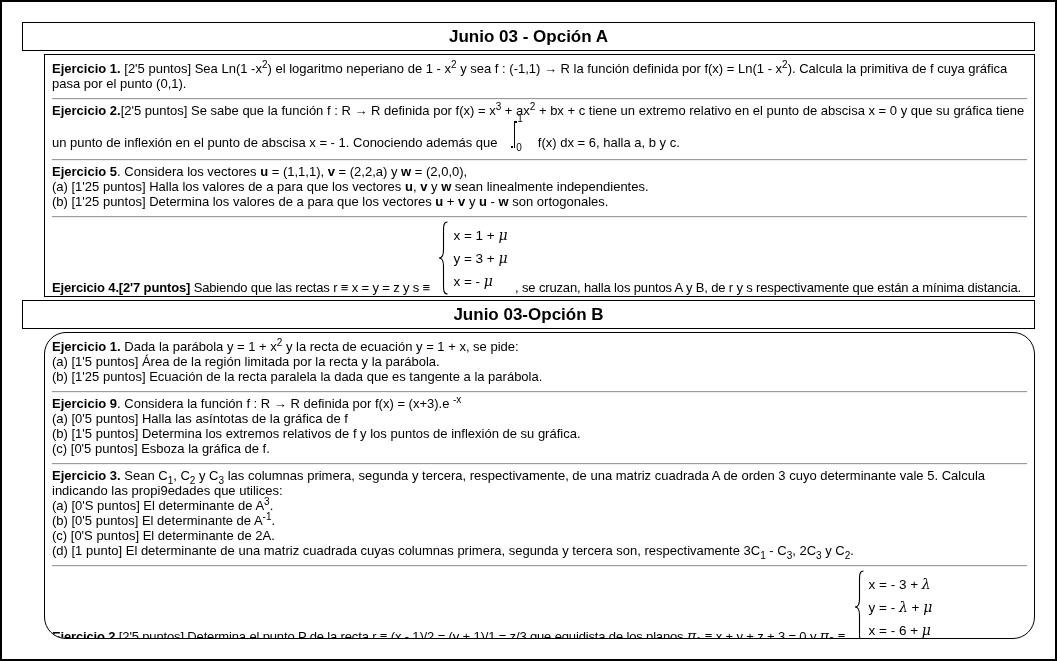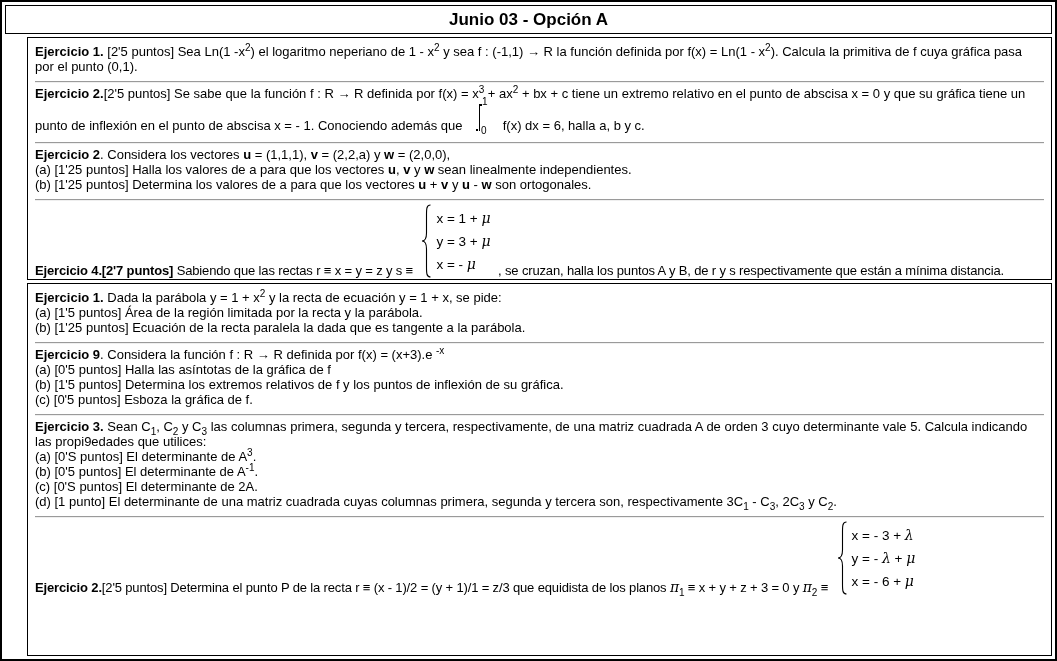--- a/index.html
+++ b/index.html
@@ -1,23 +1,23 @@
 <!DOCTYPE html>
 <html><head>
 <meta charset="utf-8">
 <style>
   * { box-sizing: border-box; margin: 0; padding: 0; }
   html,body { background:#fff; }
   body { font-family:"Liberation Sans", sans-serif; color:#000; }
-  .page { width:1057px; height:661px; border:2px solid #000; padding:3px; display:flex; flex-direction:column; gap:3px; background:#fff; }
+  .page { width:1057px; height:661px; border:2px solid #000; padding:20px; display:flex; flex-direction:column; gap:3px; background:#fff; }
   .cell { border:1px solid #000; background:#fff; }
   .title-cell { flex:0 0 auto; text-align:center; font-size:17px; line-height:19px; font-weight:bold; padding:4px 0; }
   .body-cell { padding:3px 7px; font-size:13px; line-height:15px; overflow:hidden;margin-left:22px; }
   .body-a { flex:0 0 243px; }
-  .body-b { flex:1 1 auto; }
+  .body-b { flex:1 1 auto;border-radius:22px; }
   p.ex { margin:3px 0 7px; }
   hr.sep { border:none; border-top:1px solid #9a9a9a; border-bottom:1px solid #efefef; height:2px; margin:0; background:none; }
   b { font-weight:bold; }
   sup { font-size:10px; line-height:0; vertical-align:super; }
   sub { font-size:10px; line-height:0; vertical-align:sub; }
   .greek { font-family:"DejaVu Serif", serif; font-style:italic; font-size:14px; }
   .tight { letter-spacing:-0.15px; }
   .system { display:inline-flex; align-items:center; vertical-align:bottom; margin:0 4px; }
   .sys-lines { display:inline-block; font-size:13.5px; line-height:23px; padding-left:4px; white-space:nowrap; letter-spacing:0; }
   .brace { flex:0 0 auto; display:block; }
@@ -32,30 +32,31 @@
 <body>
 
 <div class="page">
   <div class="cell title-cell">Junio 03 - Opción A</div>
 
   <div class="cell body-cell body-a">
     <p class="ex"><b>Ejercicio 1.</b> [2'5 puntos] Sea Ln(1 -x<sup>2</sup>) el logaritmo neperiano de 1 - x<sup>2</sup> y sea f : (-1,1) → R la función definida por f(x) = Ln(1 - x<sup>2</sup>). Calcula la primitiva de f cuya gráfica pasa por el punto (0,1).</p>
     <hr class="sep">
     <p class="ex"><b>Ejercicio 2.</b>[2'5 puntos] Se sabe que la función f : R → R definida por f(x) = x<sup>3</sup> + ax<sup>2</sup> + bx + c tiene un extremo relativo en el punto de abscisa x = 0 y que su gráfica tiene un punto de inflexión en el punto de abscisa x = - 1. Conociendo además que <span class="integral"><span class="int-top">1</span><span class="int-line"></span><span class="int-bot">0</span></span> f(x) dx = 6, halla a, b y c.</p>
     <hr class="sep">
-    <p class="ex"><b>Ejercicio 2</b>. Considera los vectores <b>u</b> = (1,1,1), <b>v</b> = (2,2,a) y <b>w</b> = (2,0,0),<br>(a) [1'25 puntos] Halla los valores de a para que los vectores <b>u</b>, <b>v</b> y <b>w</b> sean linealmente independientes.<br>(b) [1'25 puntos] Determina los valores de a para que los vectores <b>u</b> + <b>v</b> y <b>u</b> - <b>w</b> son ortogonales.</p>
+    <p class="ex"><b>Ejercicio 5</b>. Considera los vectores <b>u</b> = (1,1,1), <b>v</b> = (2,2,a) y <b>w</b> = (2,0,0),<br>(a) [1'25 puntos] Halla los valores de a para que los vectores <b>u</b>, <b>v</b> y <b>w</b> sean linealmente independientes.<br>(b) [1'25 puntos] Determina los valores de a para que los vectores <b>u</b> + <b>v</b> y <b>u</b> - <b>w</b> son ortogonales.</p>
     <hr class="sep">
     <p class="ex tight"><b>Ejercicio 4.[2'7 puntos]</b> Sabiendo que las rectas r ≡ x = y = z y s ≡ <span class="system">
           <svg width="12" height="74" viewBox="0 0 12 74" class="brace">
             <path d="M10.5 1 C6.5 1 6.5 5 6.5 11 L6.5 29 C6.5 35 5 37 2 37 C5 37 6.5 39 6.5 45 L6.5 63 C6.5 69 6.5 73 10.5 73" fill="none" stroke="#000" stroke-width="1.1"></path>
           </svg>
           <span class="sys-lines"><span>x = 1 + <span class="greek">μ</span></span><br><span>y = 3 + <span class="greek">μ</span></span><br><span>x = - <span class="greek">μ</span></span></span>
         </span> , se cruzan, halla los puntos A y B, de r y s respectivamente que están a mínima distancia.</p>
   </div>
 
+  <div class="cell title-cell">Junio 03-Opción B</div>
 
   <div class="cell body-cell body-b">
     <p class="ex"><b>Ejercicio 1.</b> Dada la parábola y = 1 + x<sup>2</sup> y la recta de ecuación y = 1 + x, se pide:<br>(a) [1'5 puntos] Área de la región limitada por la recta y la parábola.<br>(b) [1'25 puntos] Ecuación de la recta paralela la dada que es tangente a la parábola.</p>
     <hr class="sep">
     <p class="ex"><b>Ejercicio 9</b>. Considera la función f : R → R definida por f(x) = (x+3).e <sup>-x</sup><br>(a) [0'5 puntos] Halla las asíntotas de la gráfica de f<br>(b) [1'5 puntos] Determina los extremos relativos de f y los puntos de inflexión de su gráfica.<br>(c) [0'5 puntos] Esboza la gráfica de f.</p>
     <hr class="sep">
     <p class="ex"><b>Ejercicio 3.</b> Sean C<sub>1</sub>, C<sub>2</sub> y C<sub>3</sub> las columnas primera, segunda y tercera, respectivamente, de una matriz cuadrada A de orden 3 cuyo determinante vale 5. Calcula indicando las propi9edades que utilices:<br>(a) [0'S puntos] El determinante de A<sup>3</sup>.<br>(b) [0'5 puntos] El determinante de A<sup>-1</sup>.<br>(c) [0'S puntos] El determinante de 2A.<br>(d) [1 punto] El determinante de una matriz cuadrada cuyas columnas primera, segunda y tercera son, respectivamente 3C<sub>1</sub> - C<sub>3</sub>, 2C<sub>3</sub> y C<sub>2</sub>.</p>
     <hr class="sep">
     <p class="ex tight"><b>Ejercicio 2.</b>[2'5 puntos] Determina el punto P de la recta r ≡ (x - 1)/2 = (y + 1)/1 = z/3 que equidista de los planos <span class="greek">π</span><sub>1</sub> ≡ x + y + z + 3 = 0 y <span class="greek">π</span><sub>2</sub> ≡ <span class="system">
           <svg width="12" height="74" viewBox="0 0 12 74" class="brace">

